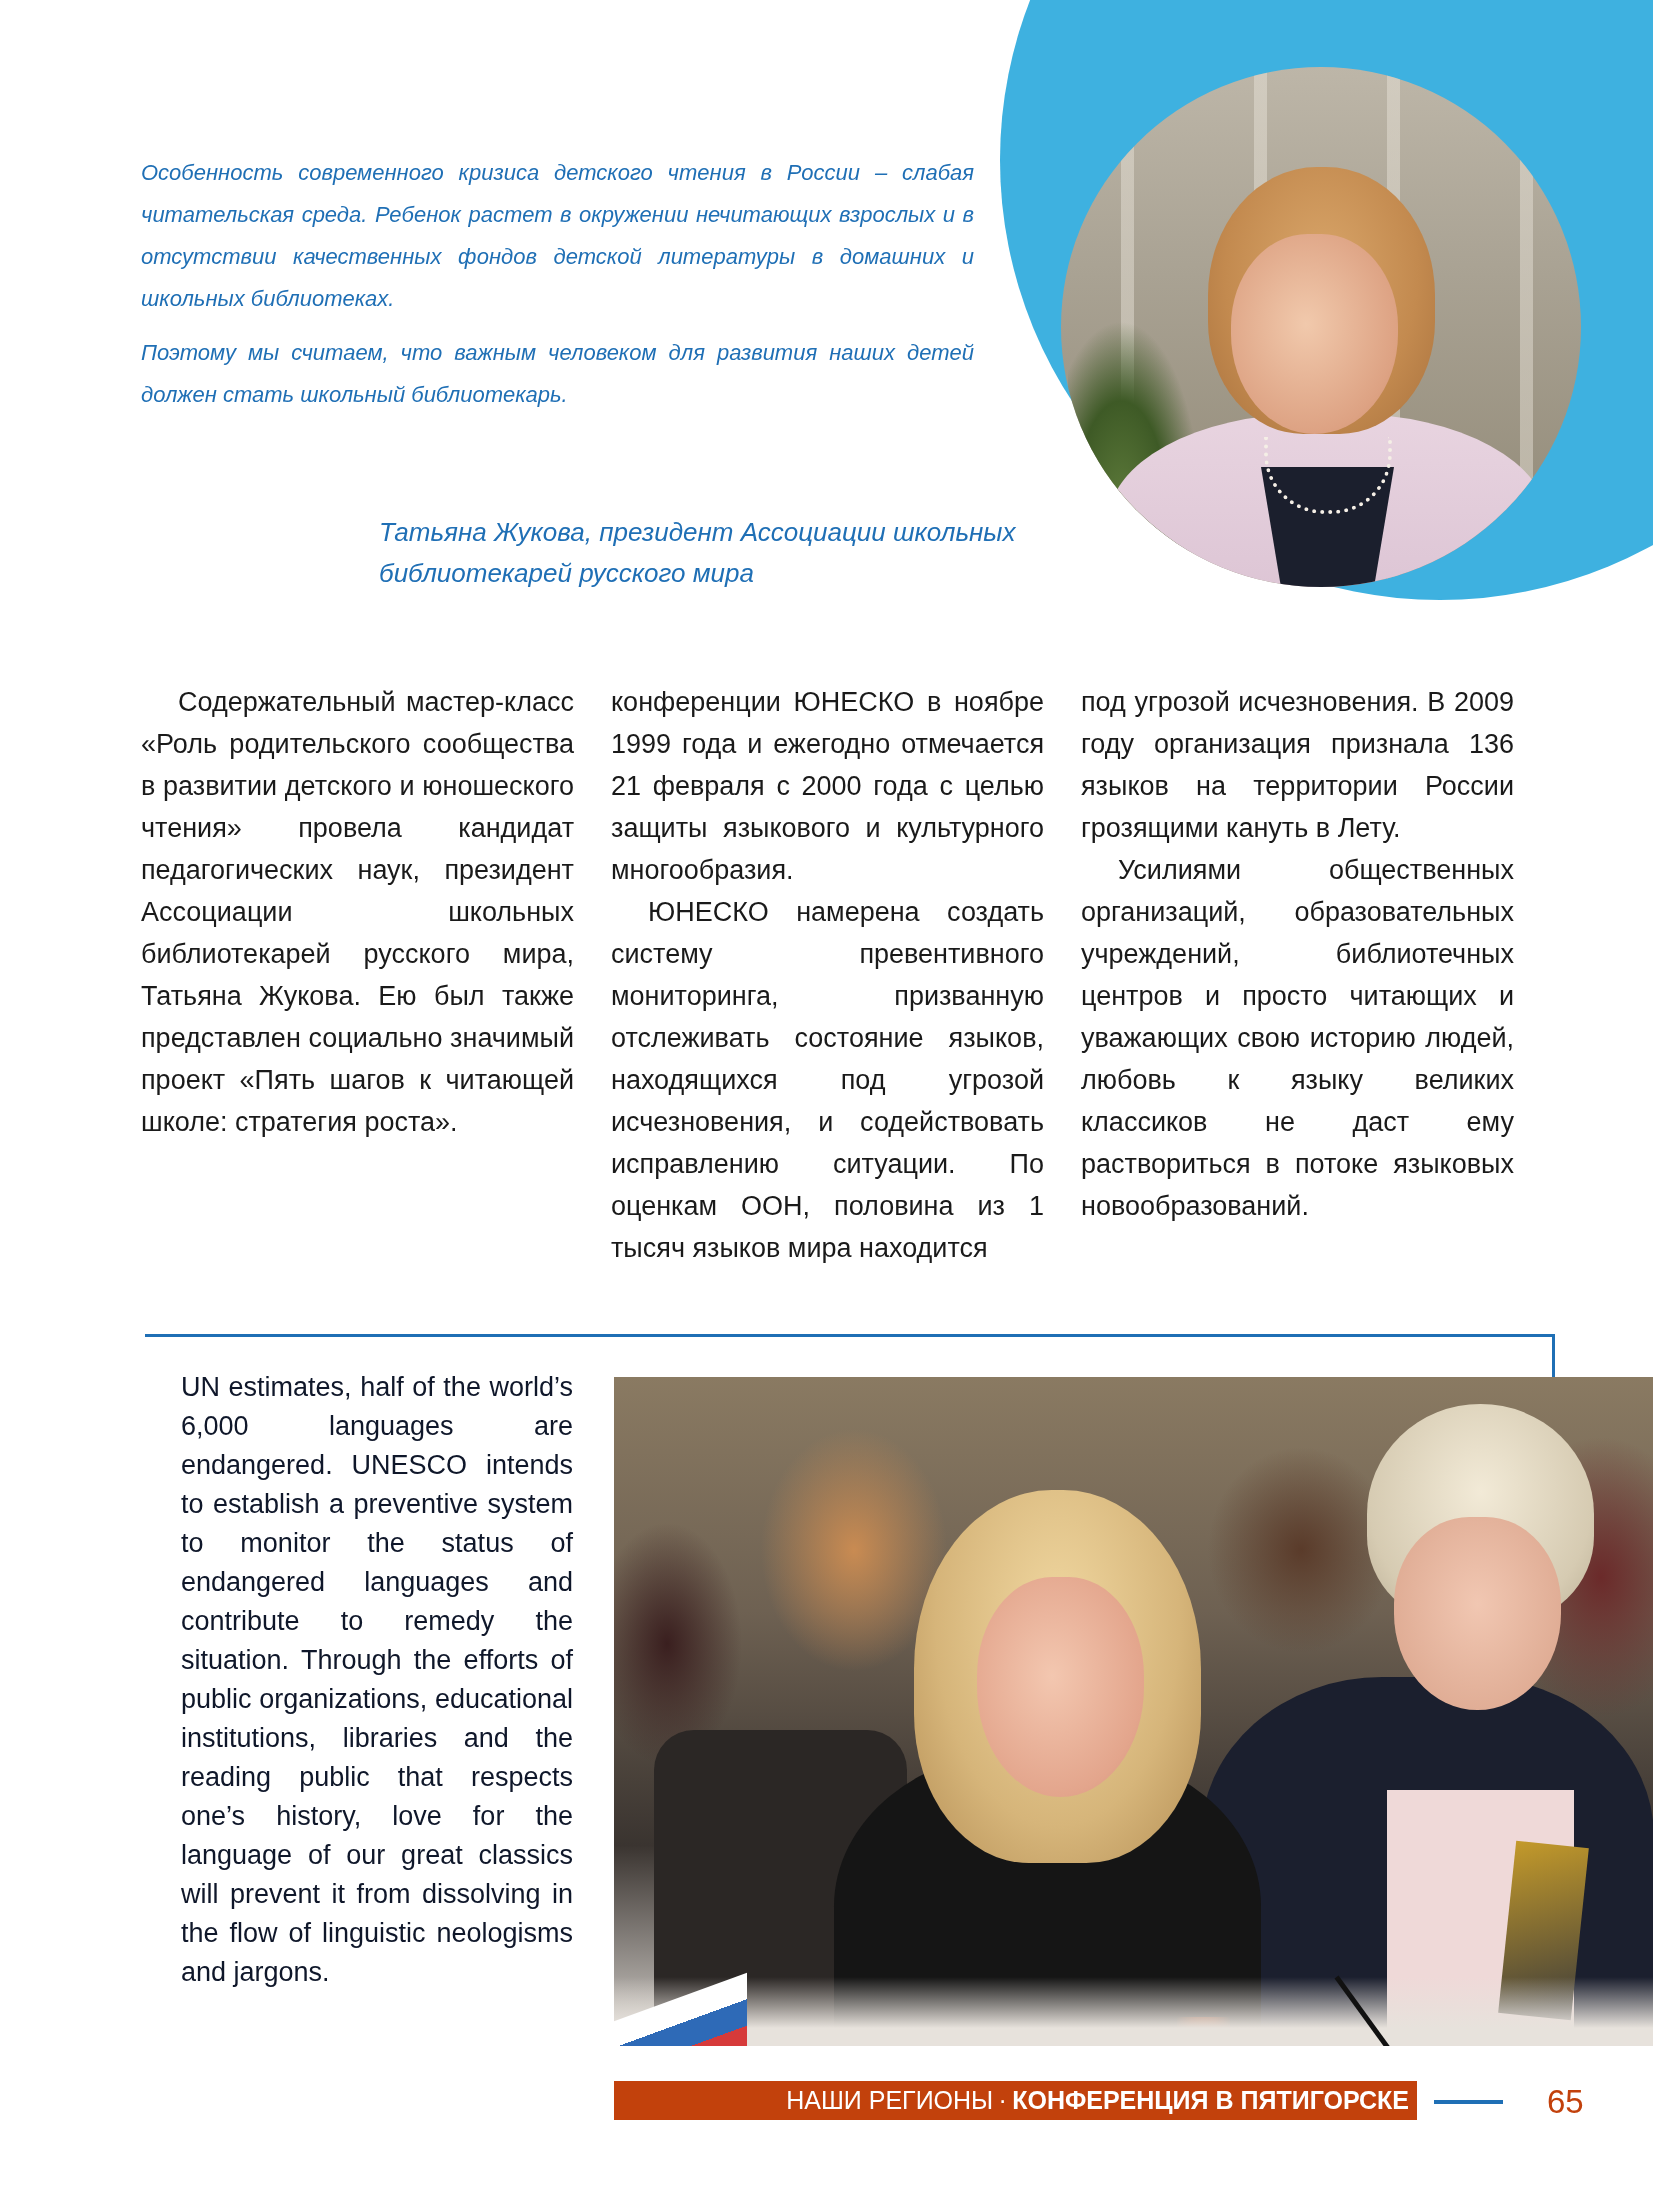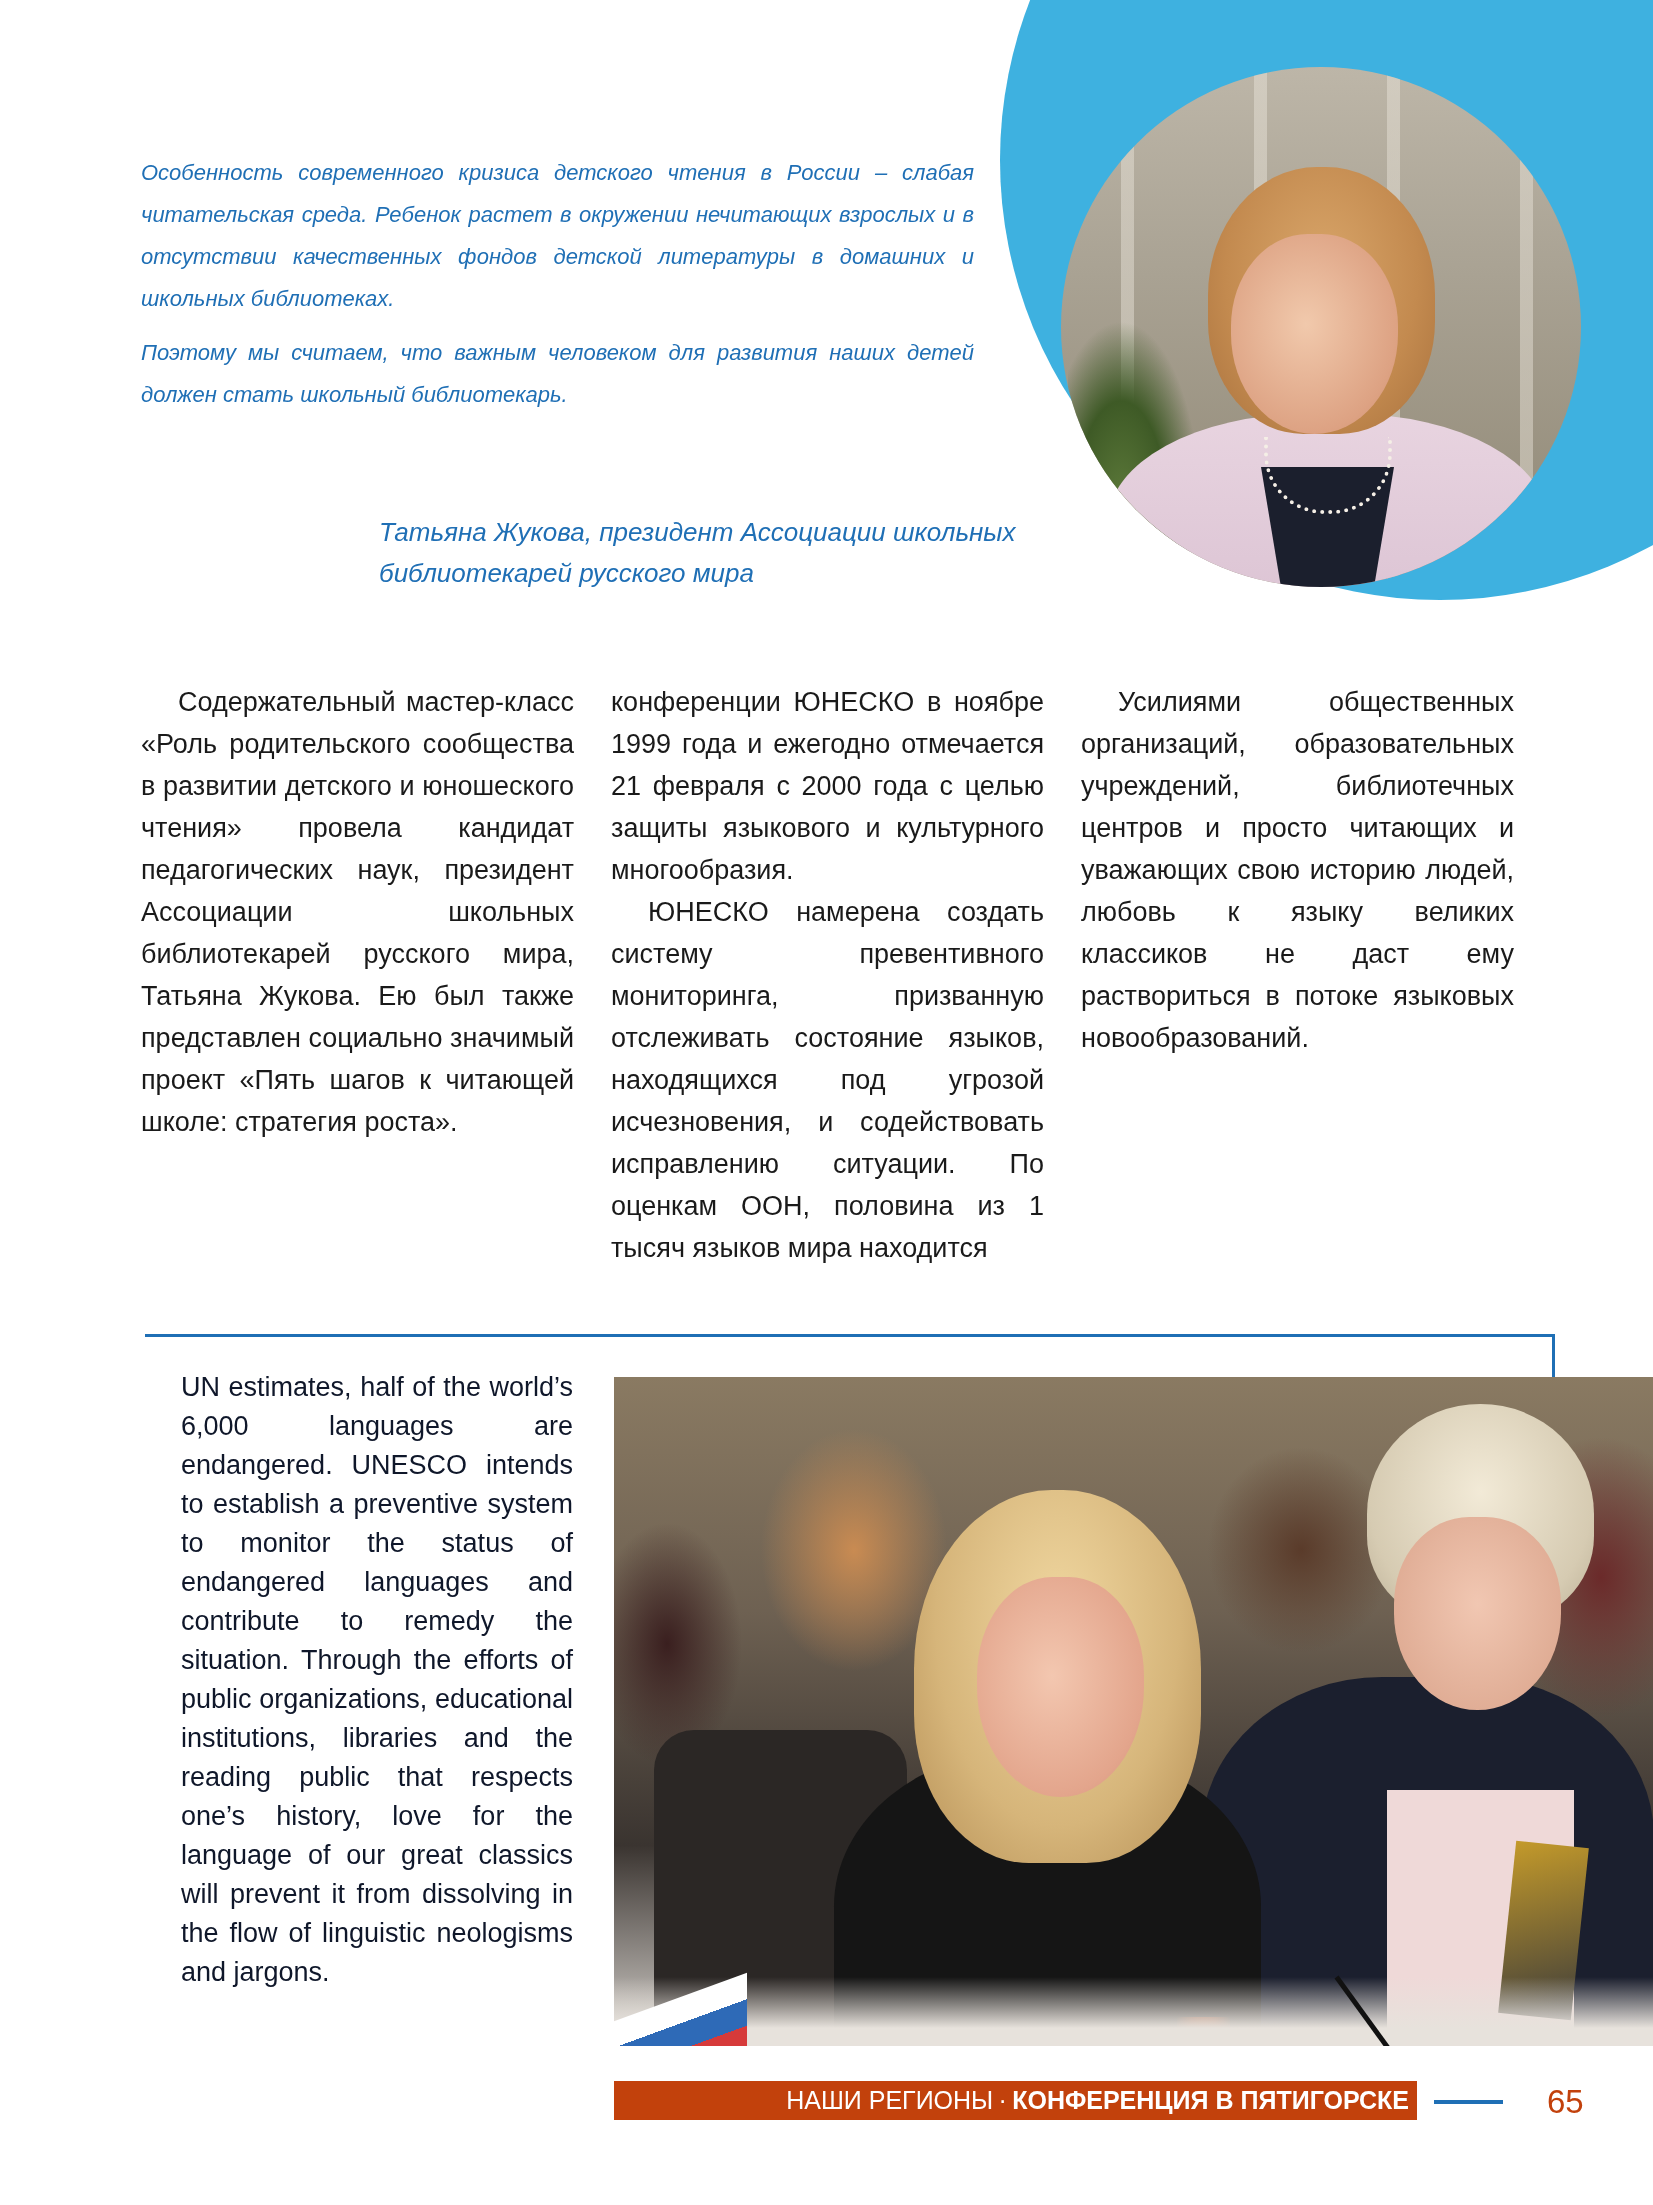--- a/index.html
+++ b/index.html
@@ -108,20 +108,21 @@
 <div class="attribution">Татьяна Жукова, президент Ассоциации школьных библиотекарей русского мира</div>
 
 <div class="col col1">
   <p class="indent">Содержательный мастер-класс «Роль родительского сообщества в развитии детского и юношеского чтения» провела кандидат педагогических наук, президент Ассоциации школьных библиотекарей русского мира, Татьяна Жукова. Ею был также представлен социально значимый проект «Пять шагов к читающей школе: стратегия роста».</p>
 </div>
 <div class="col col2">
   <p>конференции ЮНЕСКО в ноябре 1999 года и ежегодно отмечается 21 февраля с 2000 года с целью защиты языкового и культурного многообразия.</p>
   <p class="indent">ЮНЕСКО намерена создать систему превентивного мониторинга, призванную отслеживать состояние языков, находящихся под угрозой исчезновения, и содействовать исправлению ситуации. По оценкам ООН, половина из 1 тысяч языков мира находится</p>
 </div>
 <div class="col col3">
+  <p>под угрозой исчезновения. В 2009 году организация признала 136 языков на территории России грозящими кануть в Лету.</p>
   <p class="indent">Усилиями общественных организаций, образовательных учреждений, библиотечных центров и просто читающих и уважающих свою историю людей, любовь к языку великих классиков не даст ему раствориться в потоке языковых новообразований.</p>
 </div>
 
 <div class="divider"></div>
 <div class="divider-drop"></div>
 
 <div class="en">UN estimates, half of the world’s 6,000 languages are endangered. UNESCO intends to establish a preventive system to monitor the status of endangered languages and contribute to remedy the situation. Through the efforts of public organizations, educational institutions, libraries and the reading public that respects one’s history, love for the language of our great classics will prevent it from dissolving in the flow of linguistic neologisms and jargons.</div>
 
 <div class="photo">
   <div class="bg-people"></div>

